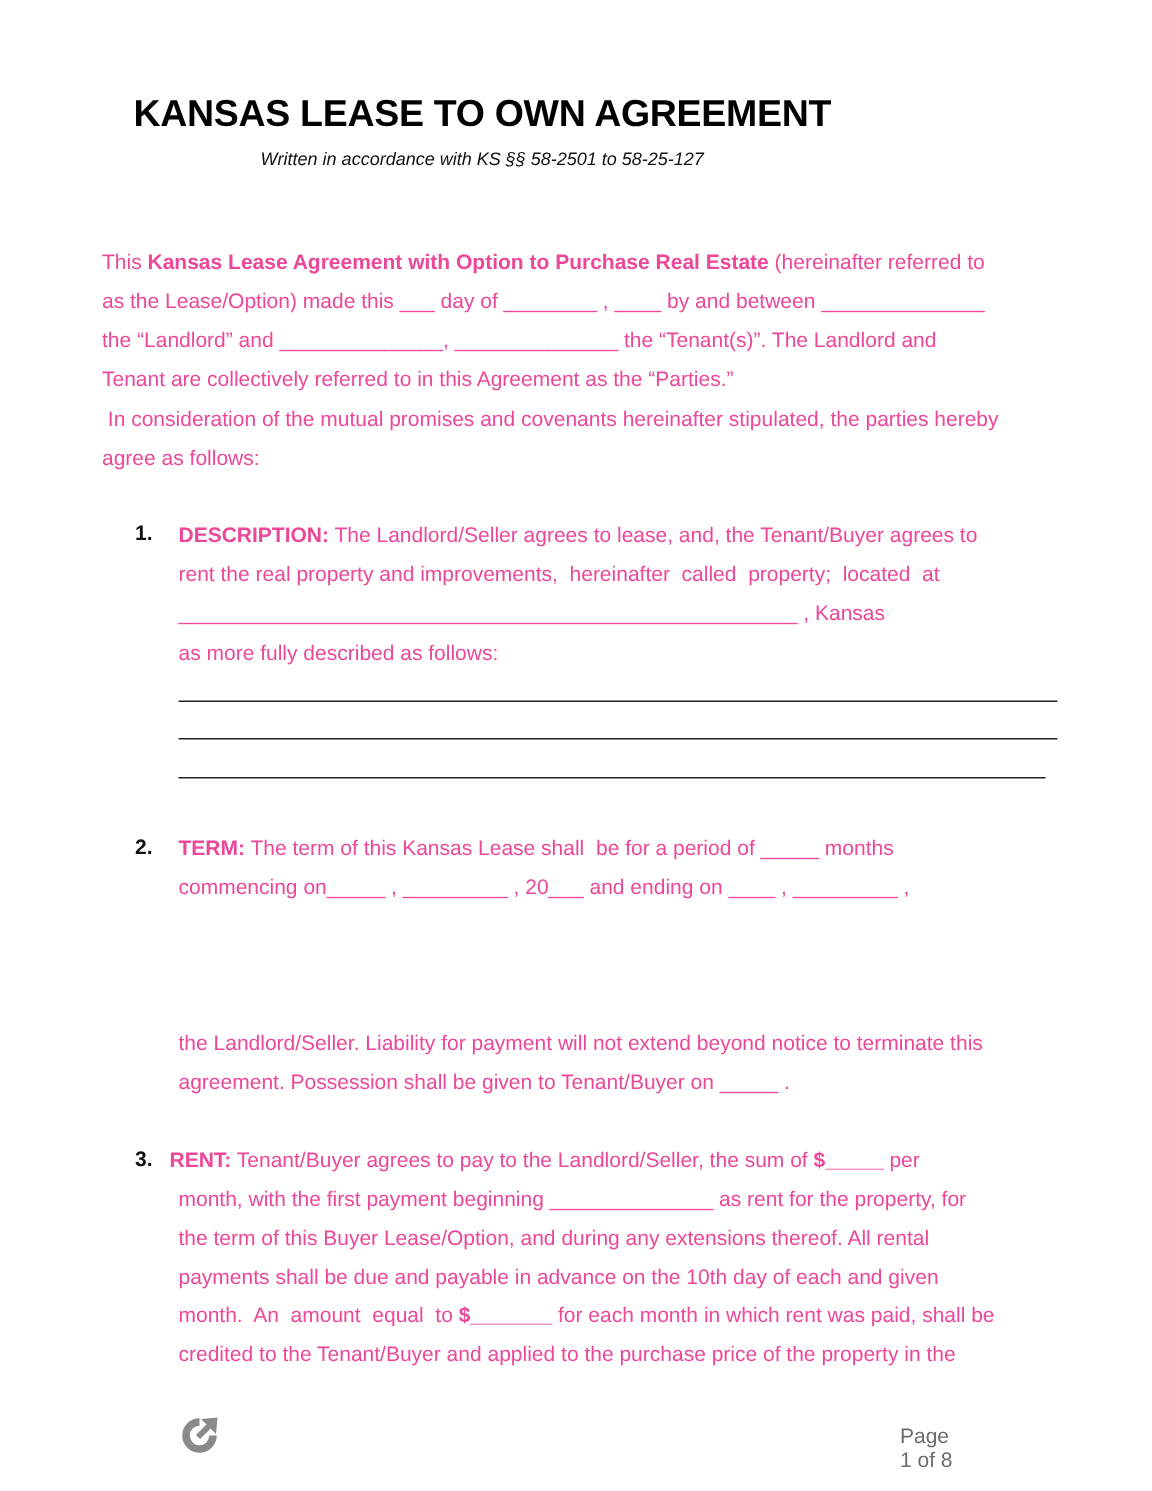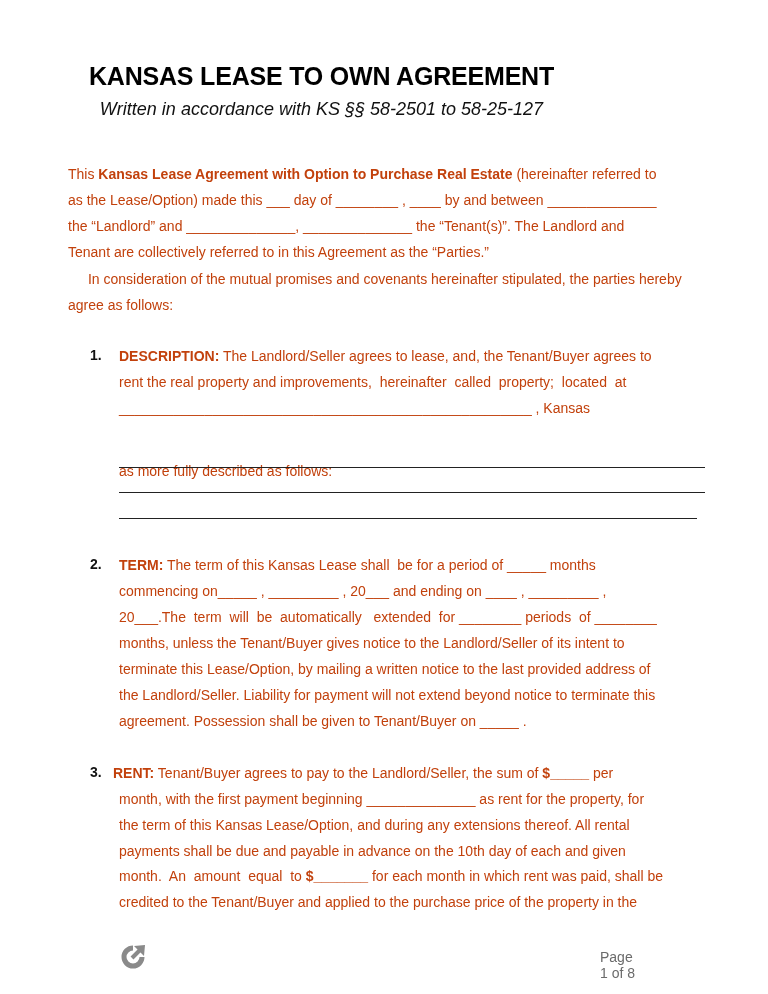--- a/index.html
+++ b/index.html
@@ -8,24 +8,24 @@
     font-family: "Liberation Sans", sans-serif; color: #111111;
     position: relative;
   }
   .page { position: absolute; left: 0; top: 0; width: 643px; height: 994px; }
   .title {
     position: absolute; left: 0; right: 0; top: 62px; text-align: center;
     font-weight: bold; font-size: 25px; letter-spacing: -0.2px; color: #000;
   }
   .subtitle {
     position: absolute; left: 0; right: 0; top: 99px; text-align: center;
-    font-style: italic; font-size: 18px; color: #111;
+    font-style: italic; font-size: 12px; color: #111;
   }
   .line {
-    position: absolute; font-size: 14px; white-space: pre; color: #c2410c; line-height: 18px;
+    position: absolute; font-size: 14px; white-space: pre; color: #ec4899; line-height: 18px;
   }
   .line b { font-weight: bold; }
   .num { position: absolute; left: 90px; font-weight: bold; font-size: 14px; }
   .rule { position: absolute; height: 1px; background: #222; }
   .footer-page {
     position: absolute; left: 600px; top: 949px; font-size: 14px; color: #6b6b6b;
   }
   .logo { position: absolute; left: 119px; top: 943px; width: 28px; height: 28px; }
 </style>
 </head>
@@ -33,45 +33,42 @@
 
 <div class="page">
 
   <div class="title">KANSAS LEASE TO OWN AGREEMENT</div>
   <div class="subtitle">Written in accordance with KS §§ 58-2501 to 58-25-127</div>
 
   <div class="line" style="left:68px; top:165px;"><span>This </span><b>Kansas Lease Agreement with Option to Purchase Real Estate</b><span> (hereinafter referred to</span></div>
   <div class="line" style="left:68px; top:191px;">as the Lease/Option) made this ___ day of ________ , ____ by and between ______________</div>
   <div class="line" style="left:68px; top:217px;">the “Landlord” and ______________, ______________ the “Tenant(s)”. The Landlord and</div>
   <div class="line" style="left:68px; top:243px;">Tenant are collectively referred to in this Agreement as the “Parties.”</div>
-  <div class="line" style="left:68px; top:270px;margin-left:16px;"> In consideration of the mutual promises and covenants hereinafter stipulated, the parties hereby</div>
+  <div class="line" style="left:68px; top:270px;"> In consideration of the mutual promises and covenants hereinafter stipulated, the parties hereby</div>
   <div class="line" style="left:68px; top:296px;">agree as follows:</div>
 
   <div class="num" style="top:347px;">1.</div>
   <div class="line" style="left:119px; top:347px;"><b>DESCRIPTION:</b><span> The Landlord/Seller agrees to lease, and, the Tenant/Buyer agrees to</span></div>
   <div class="line" style="left:119px; top:373px;">rent the real property and improvements,  hereinafter  called  property;  located  at</div>
   <div class="line" style="left:119px; top:399px;">_____________________________________________________ , Kansas</div>
-  <div class="line" style="left:119px; top:426px;margin-top:36px;">as more fully described as follows:</div>
+  <div class="line" style="left:119px; top:426px;">as more fully described as follows:</div>
   <div class="rule" style="left:119px; top:467px; width:586px;"></div>
   <div class="rule" style="left:119px; top:492px; width:586px;"></div>
   <div class="rule" style="left:119px; top:518px; width:578px;"></div>
 
   <div class="num" style="top:556px;">2.</div>
   <div class="line" style="left:119px; top:556px;"><b>TERM:</b><span> The term of this Kansas Lease shall  be for a period of _____ months</span></div>
   <div class="line" style="left:119px; top:582px;">commencing on_____ , _________ , 20___ and ending on ____ , _________ ,</div>
-  <div class="line" style="left:119px; top:608px;">20___.The  term  will  be  automatically   extended  for ________ periods  of ________</div>
-  <div class="line" style="left:119px; top:634px;">months, unless the Tenant/Buyer gives notice to the Landlord/Seller of its intent to</div>
-  <div class="line" style="left:119px; top:660px;">terminate this Lease/Option, by mailing a written notice to the last provided address of</div>
   <div class="line" style="left:119px; top:712px;">agreement. Possession shall be given to Tenant/Buyer on _____ .</div>
   <div class="line" style="left:119px; top:686px;">the Landlord/Seller. Liability for payment will not extend beyond notice to terminate this</div>
 
   <div class="num" style="top:764px;">3.</div>
   <div class="line" style="left:113px; top:764px;"><b>RENT:</b><span> Tenant/Buyer agrees to pay to the Landlord/Seller, the sum of </span><b>$_____</b><span> per</span></div>
   <div class="line" style="left:119px; top:790px;">month, with the first payment beginning ______________ as rent for the property, for</div>
-  <div class="line" style="left:119px; top:816px;">the term of this Kansas Lease/Option, and during any extensions thereof. All rental</div>
+  <div class="line" style="left:119px; top:816px;">the term of this Buyer Lease/Option, and during any extensions thereof. All rental</div>
   <div class="line" style="left:119px; top:842px;">payments shall be due and payable in advance on the 10th day of each and given</div>
   <div class="line" style="left:119px; top:867px;"><span>month.  An  amount  equal  to </span><b>$_______</b><span> for each month in which rent was paid, shall be</span></div>
   <div class="line" style="left:119px; top:893px;">credited to the Tenant/Buyer and applied to the purchase price of the property in the</div>
 
   <svg class="logo" viewBox="0 0 28 28">
     <path d="M 14 5 A 9 9 0 1 0 23 14" fill="none" stroke="#8a8a8a" stroke-width="5" stroke-linecap="butt"></path>
     <path d="M 13 15 L 22 6" stroke="#8a8a8a" stroke-width="4" fill="none"></path>
     <path d="M 15 3 L 26 2 L 25 13 Z" fill="#8a8a8a"></path>
   </svg>
   <div class="footer-page">Page 1 of 8</div>

